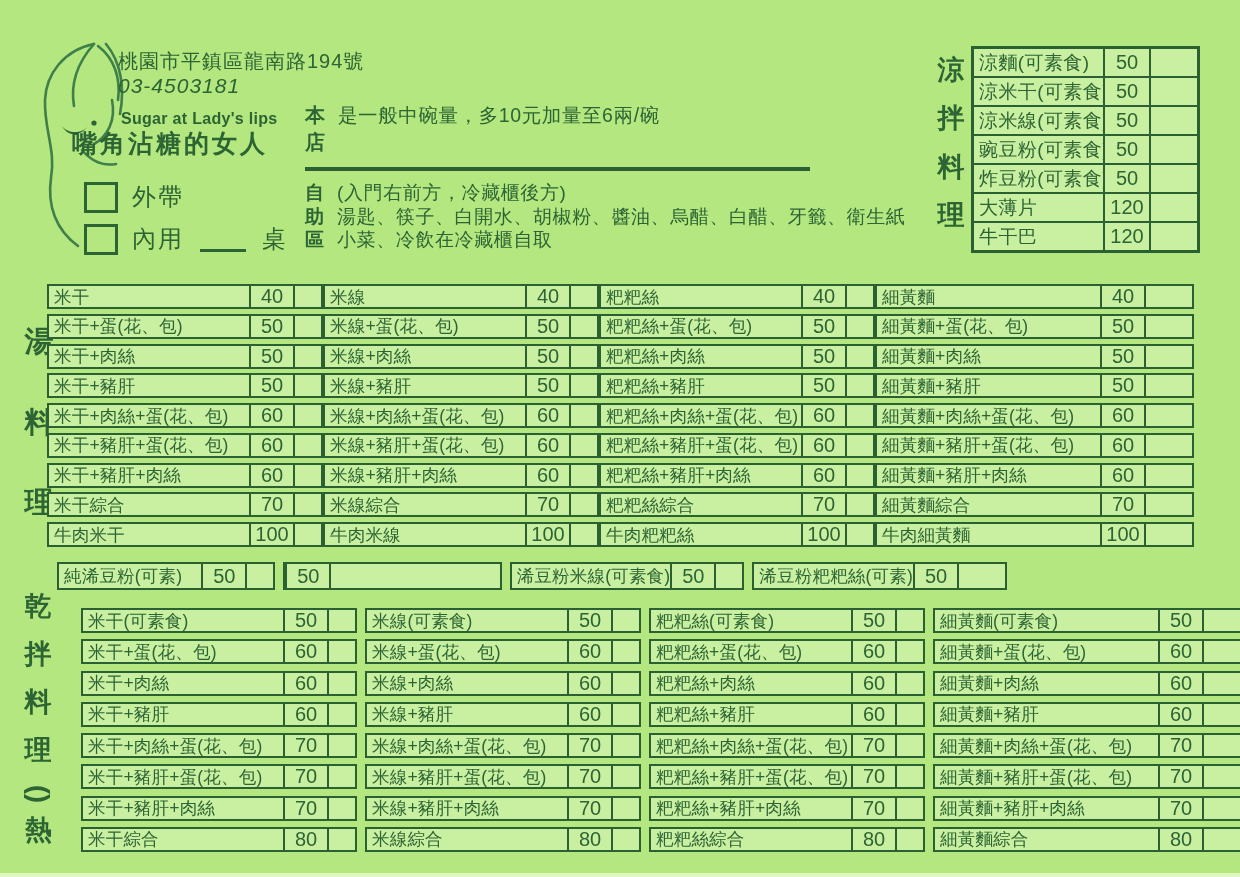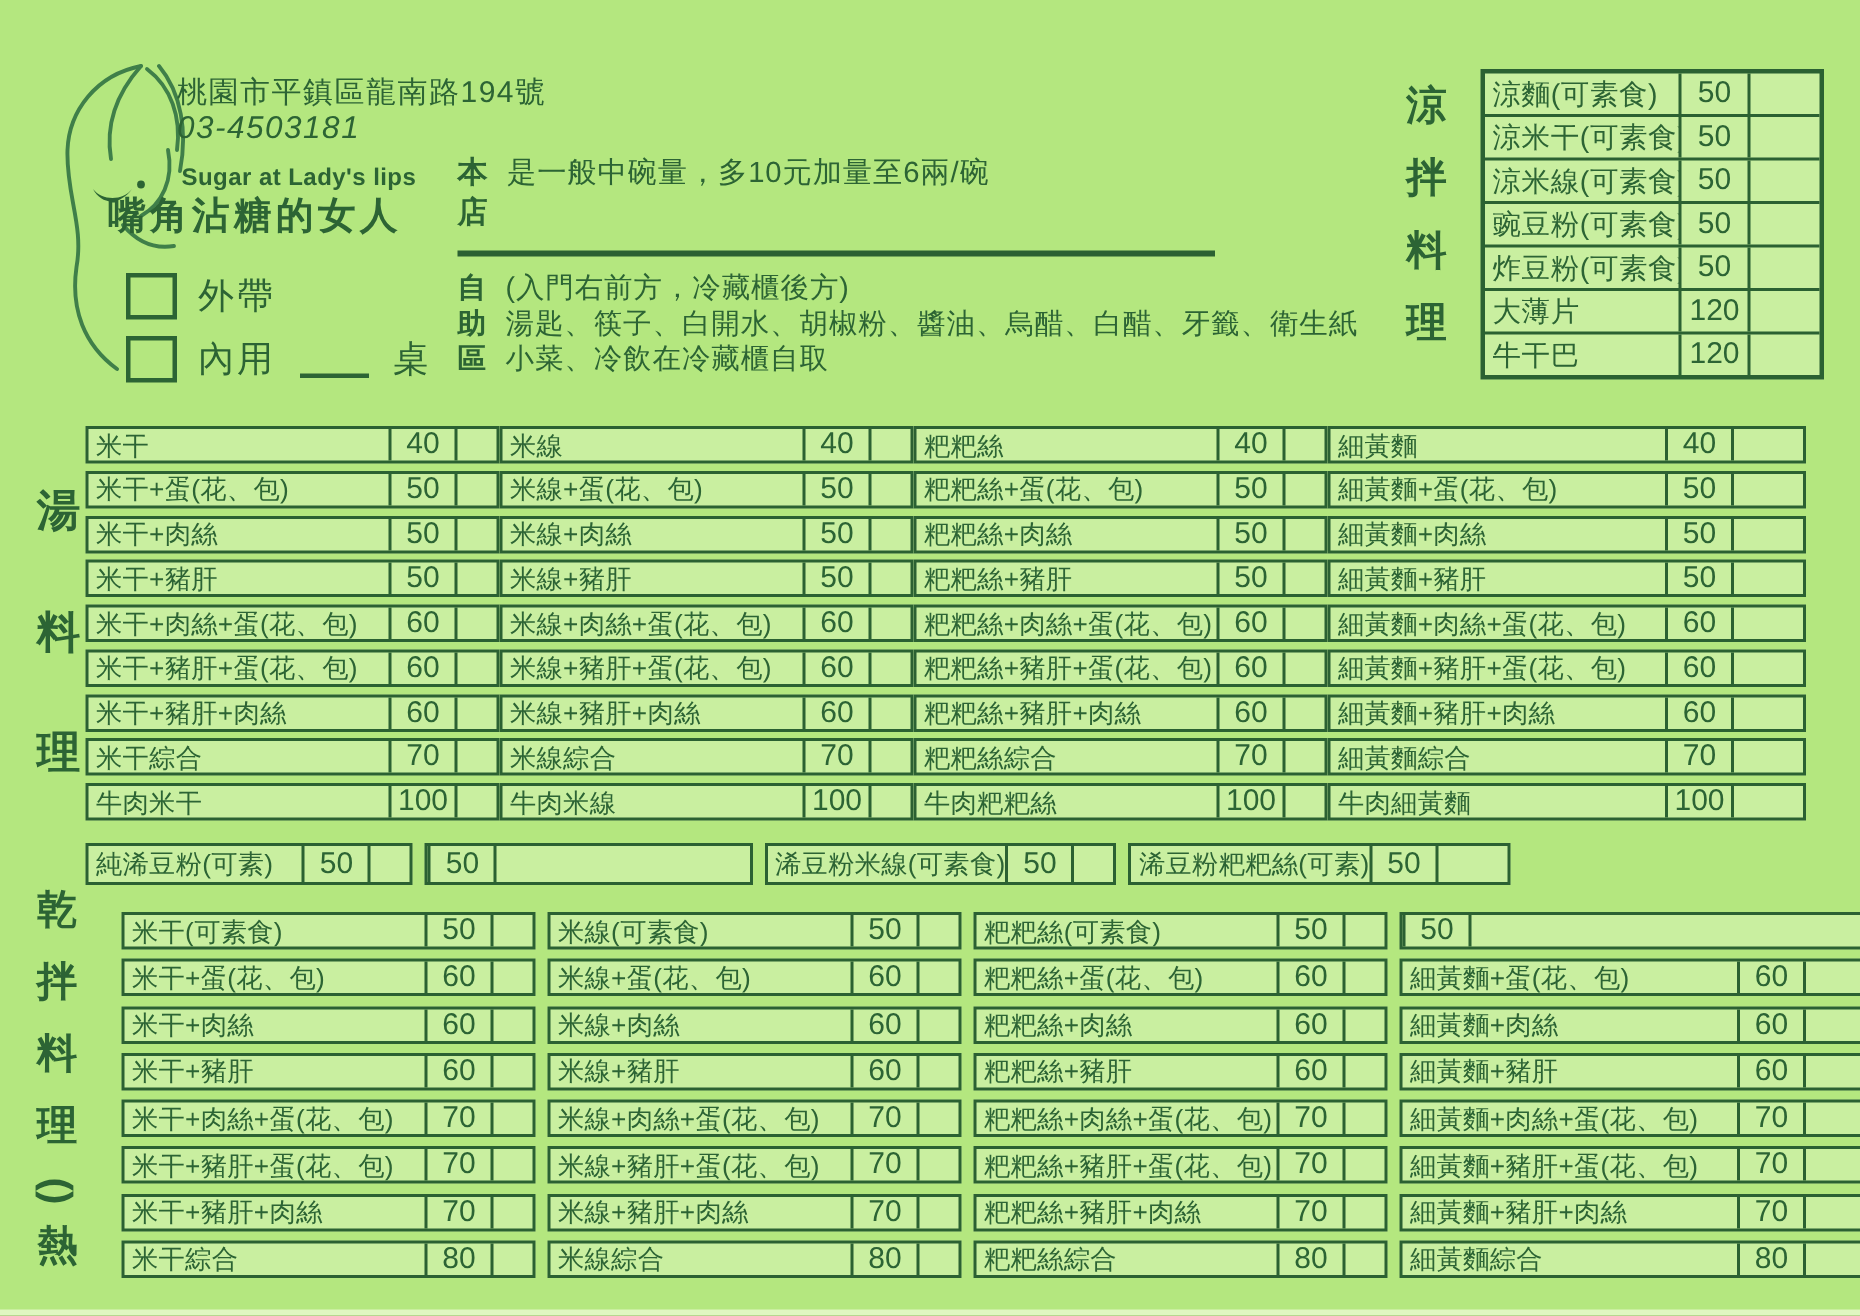--- a/index.html
+++ b/index.html
@@ -38,29 +38,29 @@
   .divider{border:none;border-top:4px solid var(--line);width:505px;margin:11px 0 10px 0;}
 
   
   .vstack{position:absolute;display:flex;flex-direction:column;justify-content:space-between;align-items:center;font-weight:bold;line-height:1;color:var(--ink);}
   #cold-label{left:933px;top:57px;height:172px;width:36px;font-size:27px;}
   #soup-label{left:20px;top:327px;height:190px;width:38px;font-size:29px;}
   #dry-label{left:18px;top:593px;height:210px;width:40px;font-size:27px;}
   .vstack .rot{writing-mode:vertical-rl;text-orientation:mixed;}
 
   
-  #cold-table{position:absolute;left:971px;top:46px;width:229px;border:3px solid var(--line);background:var(--cell);box-sizing:border-box;margin-left:16px;}
+  #cold-table{position:absolute;left:971px;top:46px;width:229px;border:3px solid var(--line);background:var(--cell);box-sizing:border-box;}
   .crow{display:flex;align-items:stretch;height:27px;border-top:2px solid var(--line);}
   .crow:first-child{border-top:none;}
   .crow .nm{flex:1;display:flex;align-items:center;padding-left:5px;font-size:19px;letter-spacing:.4px;white-space:nowrap;overflow:hidden;}
   .crow .pr{width:44px;border-left:2px solid var(--line);border-right:2px solid var(--line);display:flex;align-items:center;justify-content:center;font-size:20px;}
   .crow .mk{width:46px;}
 
   
-  #soup-grid{position:absolute;left:57px;top:284px;width:1171px;height:263px;display:flex;gap:0;}
+  #soup-grid{position:absolute;left:47px;top:284px;width:1171px;height:263px;display:flex;gap:0;}
   #dry-top{position:absolute;left:57px;top:562px;width:950px;display:flex;gap:8px;}
   #dry-grid{position:absolute;left:57px;top:608px;width:1171px;height:244px;display:flex;gap:8px;margin-left:24px;}
   .mcol{width:276px;display:flex;flex-direction:column;justify-content:space-between;box-sizing:border-box;}
   .mcol.wide{width:319px;}
   .mrow{display:flex;align-items:stretch;height:25px;background:var(--cell);border:2px solid var(--line);box-sizing:border-box;}
   .mcol.single .mrow{height:28px;}
   .mrow .nm{flex:1;display:flex;align-items:center;padding-left:5px;font-size:17.5px;letter-spacing:.2px;white-space:nowrap;overflow:hidden;}
   .mrow .pr{width:42px;border-left:2px solid var(--line);border-right:2px solid var(--line);display:flex;align-items:center;justify-content:center;font-size:20px;}
   .mrow .mk{width:26px;}
   .mcol.wide .mrow .mk{width:46px;}
@@ -524,20 +524,21 @@
           <div class="mk"></div>
         </div>
         <div class="mrow">
           <div class="nm">粑粑絲綜合</div>
           <div class="pr">80</div>
           <div class="mk"></div>
         </div>
       </div>
       <div class="mcol wide">
         <div class="mrow">
+          <div class="nm">細黃麵(可素食)</div>
           <div class="pr">50</div>
           <div class="mk"></div>
         </div>
         <div class="mrow">
           <div class="nm">細黃麵+蛋(花、包)</div>
           <div class="pr">60</div>
           <div class="mk"></div>
         </div>
         <div class="mrow">
           <div class="nm">細黃麵+肉絲</div>

